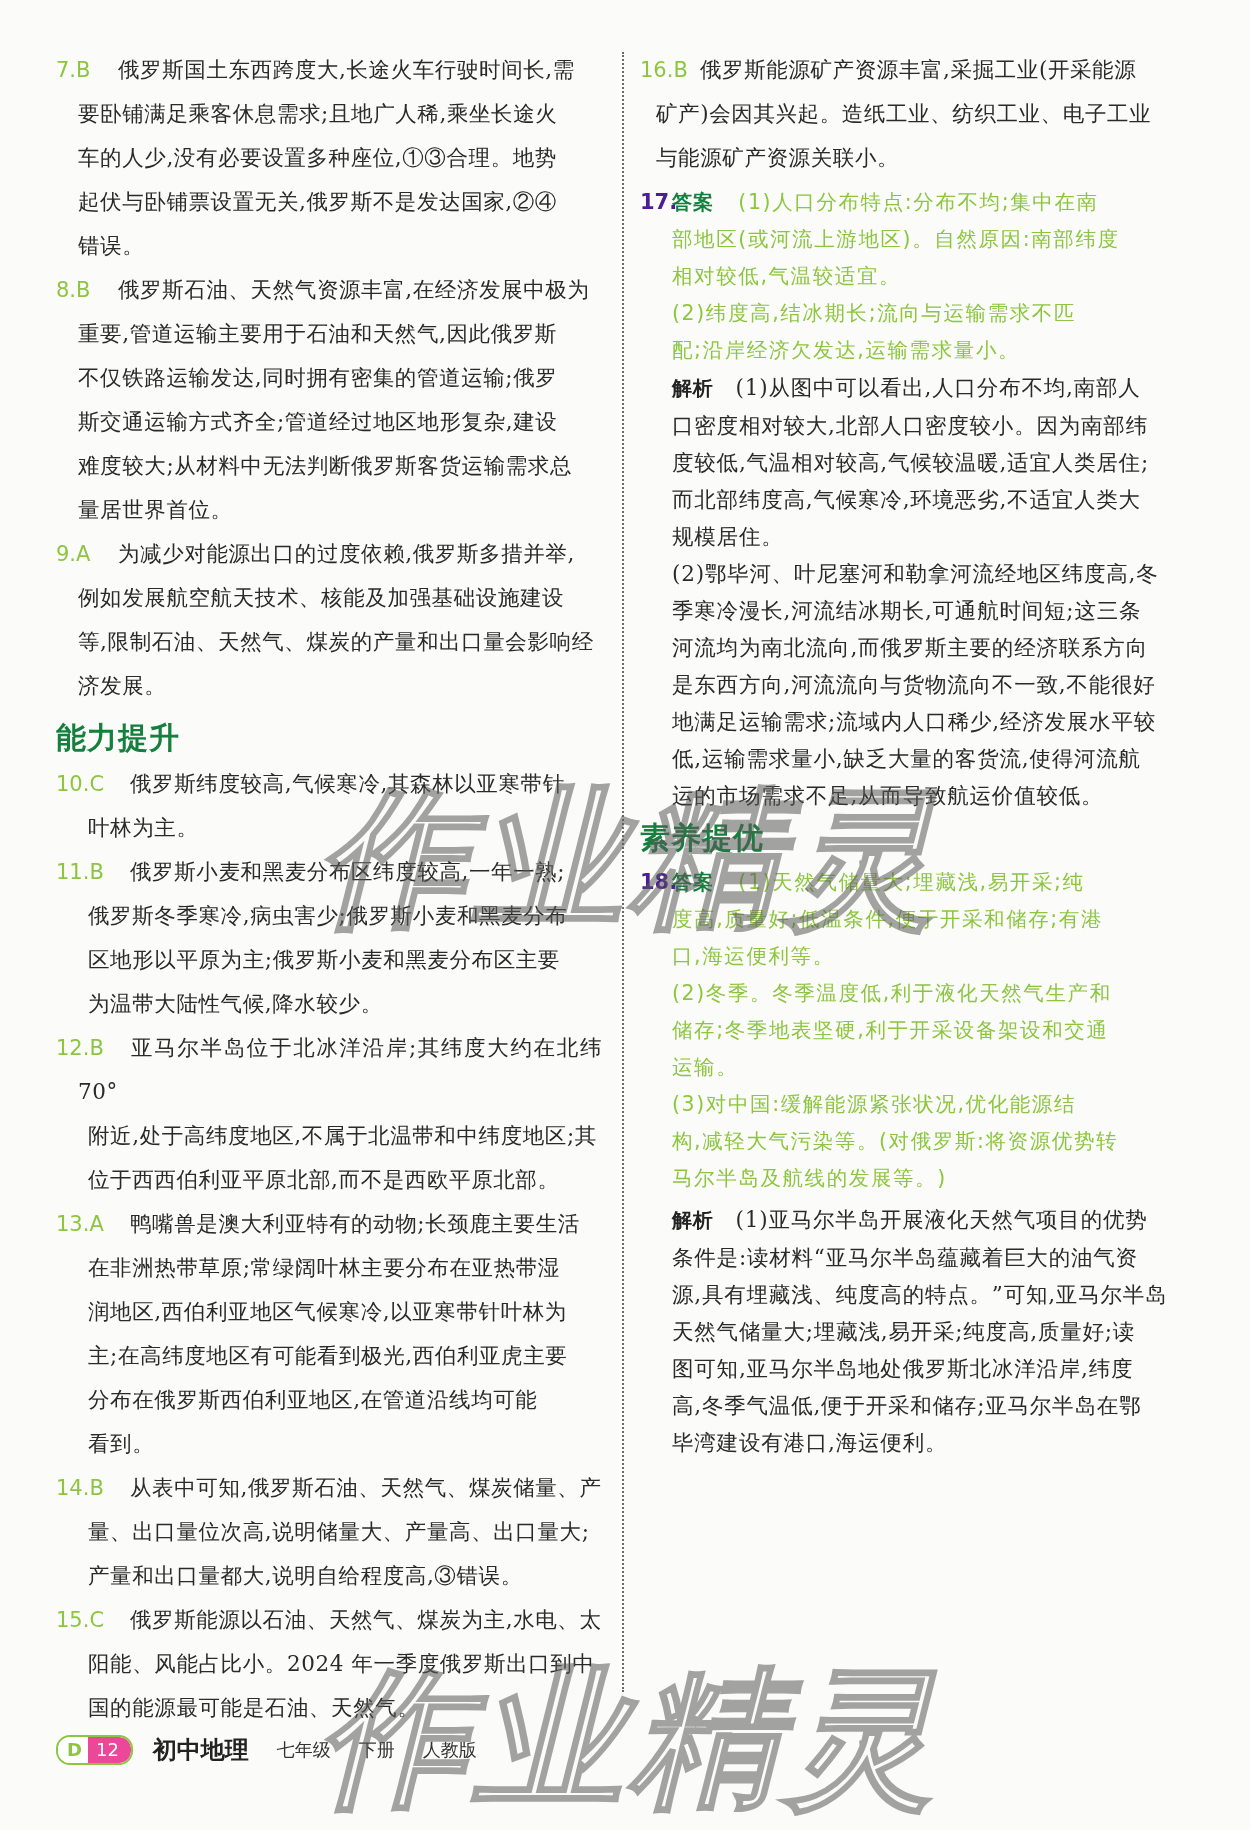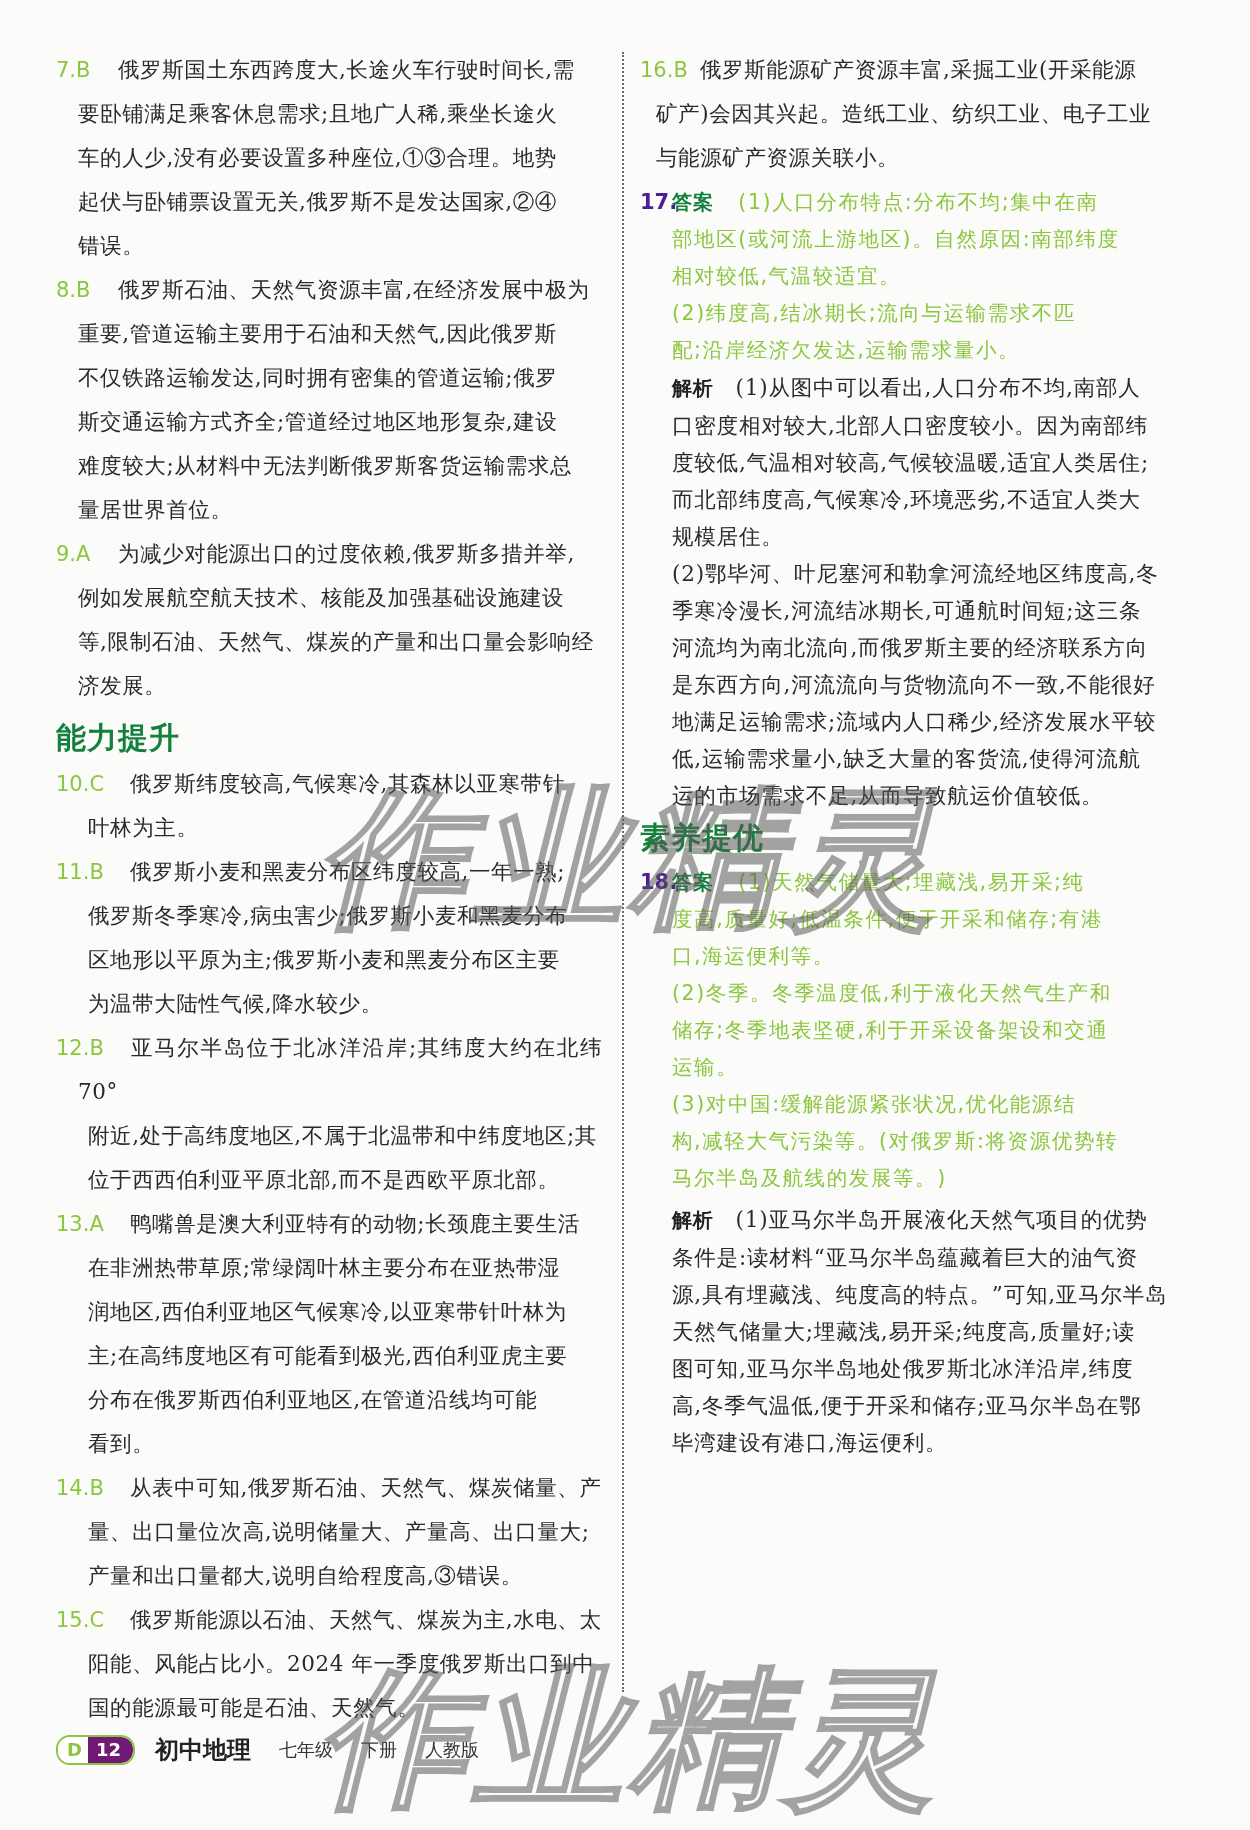--- a/index.html
+++ b/index.html
@@ -118,24 +118,24 @@
     }
     .badge .letter {
       color: #8cc63f;
       font-size: 18px;
       font-weight: bold;
       padding: 0 6px 0 9px;
       background: #fff;
       line-height: 26px;
     }
     .badge .page {
-      background: #701a75;
+      background: #ec4899;
       color: #fff;
       font-size: 18px;
-      font-weight: bold;
+      font-weight: normal;
       padding: 0 12px 0 8px;
       line-height: 26px;
       border-radius: 0 12px 12px 0;
     }
     .footer .subject {
       font-size: 24px;
       font-weight: bold;
       color: #222;
       margin-left: 20px;
     }

